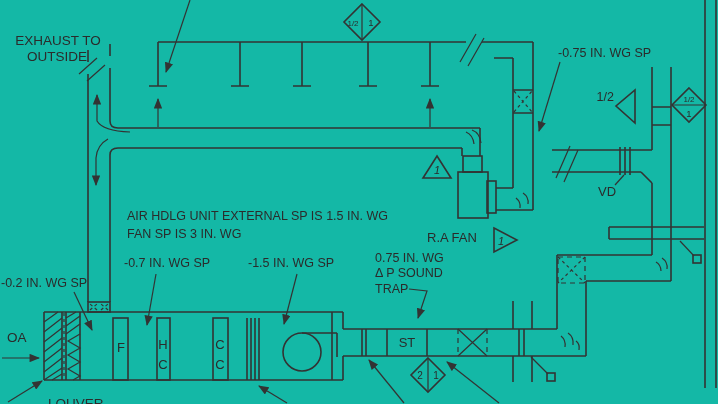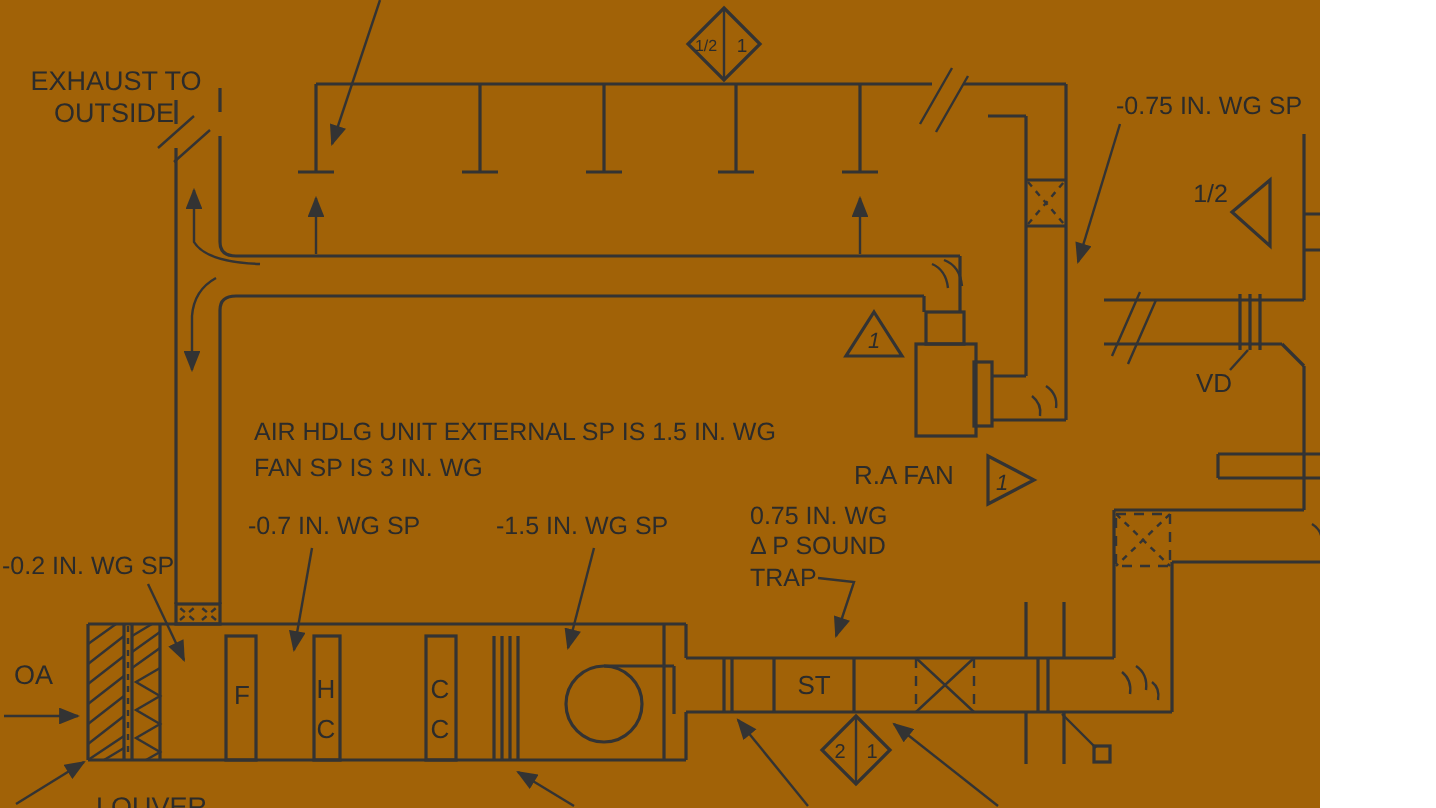--- a/index.html
+++ b/index.html
@@ -1,16 +1,16 @@
 <!DOCTYPE html>
 <html><head>
 <meta charset="utf-8">
 <style>
   html,body{margin:0;padding:0;background:#ffffff;}
-  .stage{width:660px;height:404px;position:relative;background:#a16207;overflow:hidden;}
+  .stage{width:718px;height:404px;position:relative;background:#14b8a6;overflow:hidden;}
   svg{display:block;font-family:"Liberation Sans", sans-serif;}
   .ln{stroke:#333;stroke-width:1.6;fill:none;stroke-linecap:butt;stroke-linejoin:miter;}
   .lnthin{stroke:#333;stroke-width:1.2;fill:none;}
   .dash{stroke-dasharray:5 4;}
   .dash2{stroke-dasharray:3 3;}
   .sym{stroke:#333;stroke-width:1.6;fill:none;}
   .txt{fill:#2b2b2b;}
   .t8{font-size:8px;}  .t9{font-size:9.5px;} .t10{font-size:10px;}
   .t11{font-size:11px;font-style:italic;} .t12{font-size:12.5px;}
   .t13{font-size:13px;} .t14{font-size:13.5px;}

